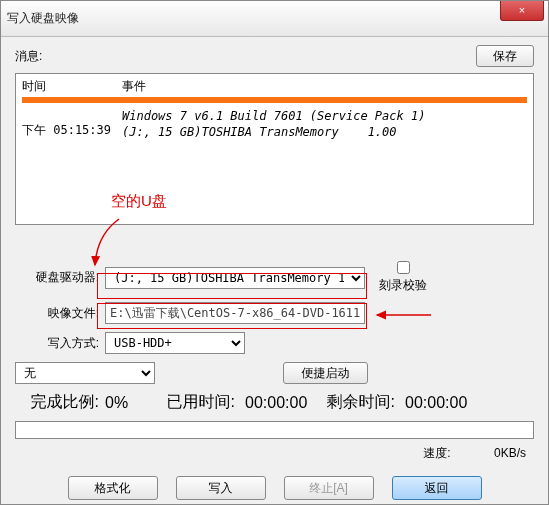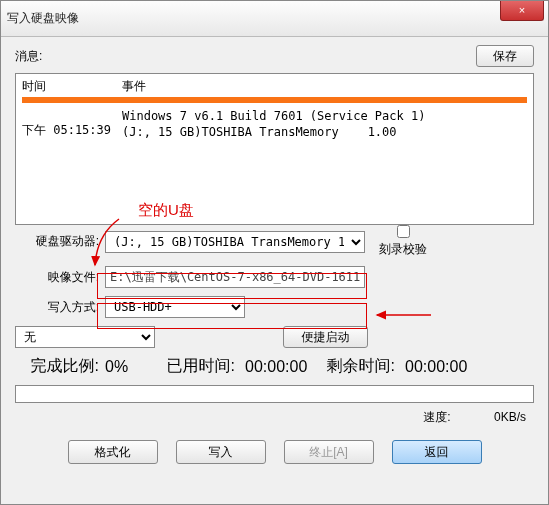--- a/index.html
+++ b/index.html
@@ -11,25 +11,25 @@
 .content { padding: 8px 14px; position: relative; }
 .row1 { display: flex; align-items: center; margin-bottom: 6px; }
 .msg-label { flex: 1; font-size: 12px; }
 .save-btn { width: 58px; height: 22px; background: linear-gradient(#fdfdfd, #e6e6e6); border: 1px solid #888; border-radius: 3px; cursor: pointer; font-size: 12px; }
 .log-box { background: #fff; border: 1px solid #888; height: 152px; padding: 4px 6px; font-family: SimSun, monospace; font-size: 12px; }
 .log-header { display: flex; border-bottom: 6px solid #f97316; padding-bottom: 2px; margin-bottom: 4px; }
 .log-col-time { width: 100px; }
 .log-col-event { flex: 1; }
 .log-row { display: flex; padding: 1px 0; }
 .log-event-lines { flex: 1; }
-.log-line { white-space: pre; line-height: 16px; }
+.log-line { white-space: pre; line-height: 16px; font-style: italic; }
 .annot-label { position: absolute; color: #d00; font-size: 15px; font-weight: 400; }
 .annot-arrow { position: absolute; }
 .annot-box { position: absolute; border: 1px solid #d00; pointer-events: none; }
-.form-area { }
+.form-area { margin-top: 36px; }
 .form-row { display: flex; align-items: center; margin-bottom: 8px; }
 .form-label { width: 90px; text-align: right; padding-right: 6px; font-size: 12px; }
 .select { height: 22px; border: 1px solid #888; background: #fff; font-family: SimSun, monospace; font-size: 12px; padding: 0 4px; }
 .drive-select { width: 260px; }
 .checkbox { margin-left: 14px; display: flex; align-items: center; gap: 3px; flex-direction: column; }
 .file-input { width: 260px; height: 22px; border: 1px solid #888; background: #fff; font-family: SimSun, monospace; font-size: 12px; padding: 0 4px; color: #444; }
 .file-btn { width: 150px; height: 22px; margin-left: 8px; background: linear-gradient(#fdfdfd, #e6e6e6); border: 1px solid #888; border-radius: 3px; font-size: 12px; visibility: hidden; }
 .write-select { width: 140px; }
 .hidden-select { width: 140px; }
 .conv-btn { width: 85px; height: 22px; margin-left: 128px; background: linear-gradient(#fdfdfd, #e6e6e6); border: 1px solid #888; border-radius: 3px; font-size: 12px; cursor: pointer; }
@@ -74,21 +74,21 @@
       </div>
       <div class="log-row">
         <div class="log-col-time"><br><span>下午 05:15:39</span></div>
         <div class="log-event-lines">
           <div class="log-line">Windows 7 v6.1 Build 7601 (Service Pack 1)</div>
           <div class="log-line">(J:, 15 GB)TOSHIBA TransMemory    1.00</div>
         </div>
       </div>
     </div>
 
-    <div class="annot-label" style="left:110px; top:164px;margin-left:27px;">空的U盘</div>
+    <div class="annot-label" style="left:110px; top:155px;">空的U盘</div>
     <svg class="annot-arrow" style="left:76px; top:178px;" width="50" height="60">
       <defs>
           <marker id="ah1" markerWidth="8" markerHeight="8" refX="6" refY="3" orient="auto">
             <path d="M0,0 L7,3 L0,6 Z" fill="#d00"></path>
           </marker>
         </defs>
       <path d="M42,4 Q20,20 18,50" stroke="#d00" stroke-width="1.5" fill="none" marker-end="url(#ah1)"></path>
     </svg>
     <div class="annot-box" style="left:96px; top:236px; width:270px; height:26px;"></div>
     <div class="annot-box" style="left:96px; top:266px; width:270px; height:26px;"></div>

